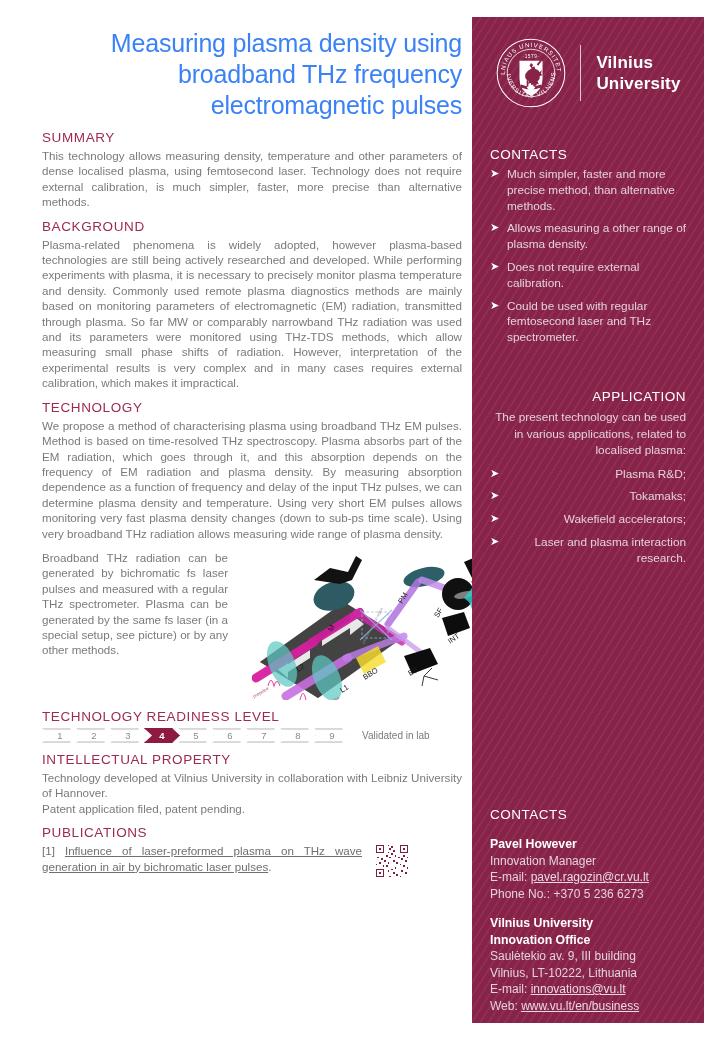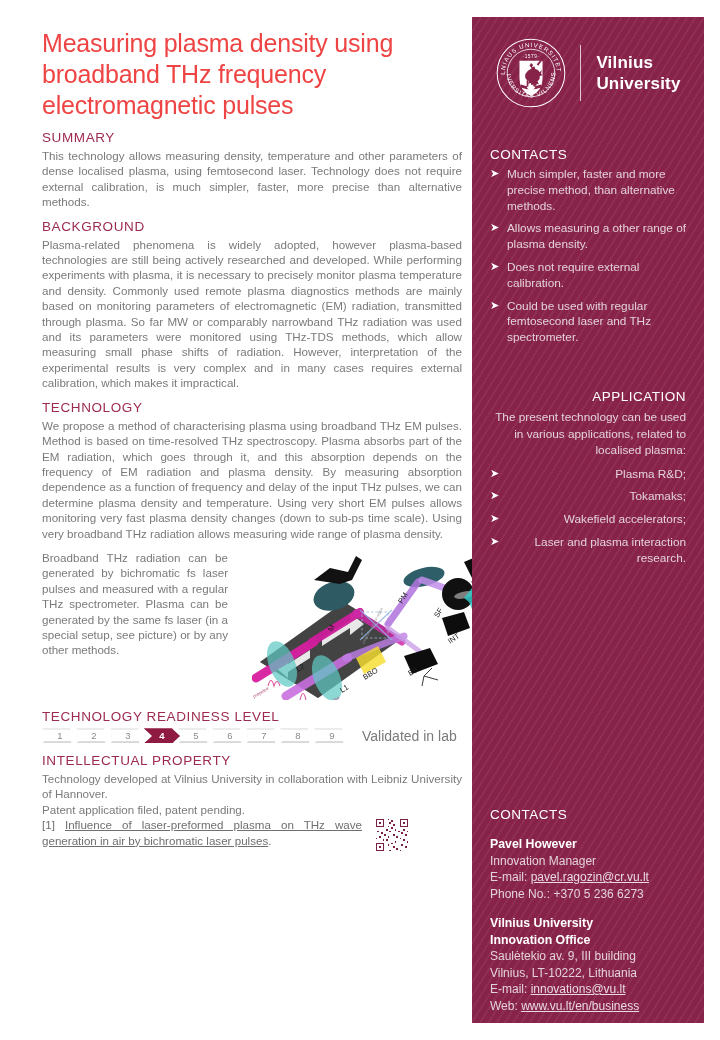--- a/index.html
+++ b/index.html
@@ -18,24 +18,25 @@
     position: absolute;
     left: 42px;
     top: 28px;
     width: 420px;
     height: 990px;
   }
 
   #poster-title {
     font-size: 25px;
     line-height: 31px;
-    color: #ef4444;
+    color: #3b82f6;
     font-weight: 400;
     letter-spacing: -0.2px;
     margin-bottom: 7px;
+    text-align: right;
   }
 
   .section-heading {
     color: #9d2b4f;
     font-size: 13.5px;
     letter-spacing: 0.6px;
     font-weight: 400;
     margin-top: 9px;
     margin-bottom: 3px;
   }
@@ -101,21 +102,21 @@
   }
   .trl-step.active {
     background: #8e1a42;
     color: #ffffff;
     border-color: #8e1a42;
     font-weight: bold;
   }
   .trl-step.active::before { border-color: #8e1a42; }
   #trl-status {
     margin-left: 14px;
-    font-size: 14px;
+    font-size: 10px;
     color: #7a7a7a;
   }
 
   #publication-item {
     font-size: 11.6px;
     line-height: 15.4px;
     color: #6f6f6f;
     text-align: justify;
     width: 320px;
   }
@@ -330,20 +331,21 @@
     <div class="trl-step">7</div>
     <div class="trl-step">8</div>
     <div class="trl-step">9</div>
     <div id="trl-status">Validated in lab</div>
   </div>
 
   <div class="section-heading">INTELLECTUAL PROPERTY</div>
   <p class="body-text">Technology developed at Vilnius University in collaboration with Leibniz University of Hannover.</p>
   <p class="body-text noj">Patent application filed, patent pending.</p>
 
+  <div class="section-heading">PUBLICATIONS</div>
   <div id="publications-row">
     <div id="publication-item">
       <span>[1]</span>
       <a id="publication-link" href="#">Influence of laser-preformed plasma on THz wave generation in air by bichromatic laser pulses</a><span>.</span>
     </div>
     <svg width="36" height="36" viewBox="0 0 21 21" shape-rendering="crispEdges">
       <rect width="21" height="21" fill="#ffffff"></rect>
       <g fill="#7b1f46">
         <rect x="1" y="1" width="5" height="1"></rect>
           <rect x="1" y="5" width="5" height="1"></rect>

